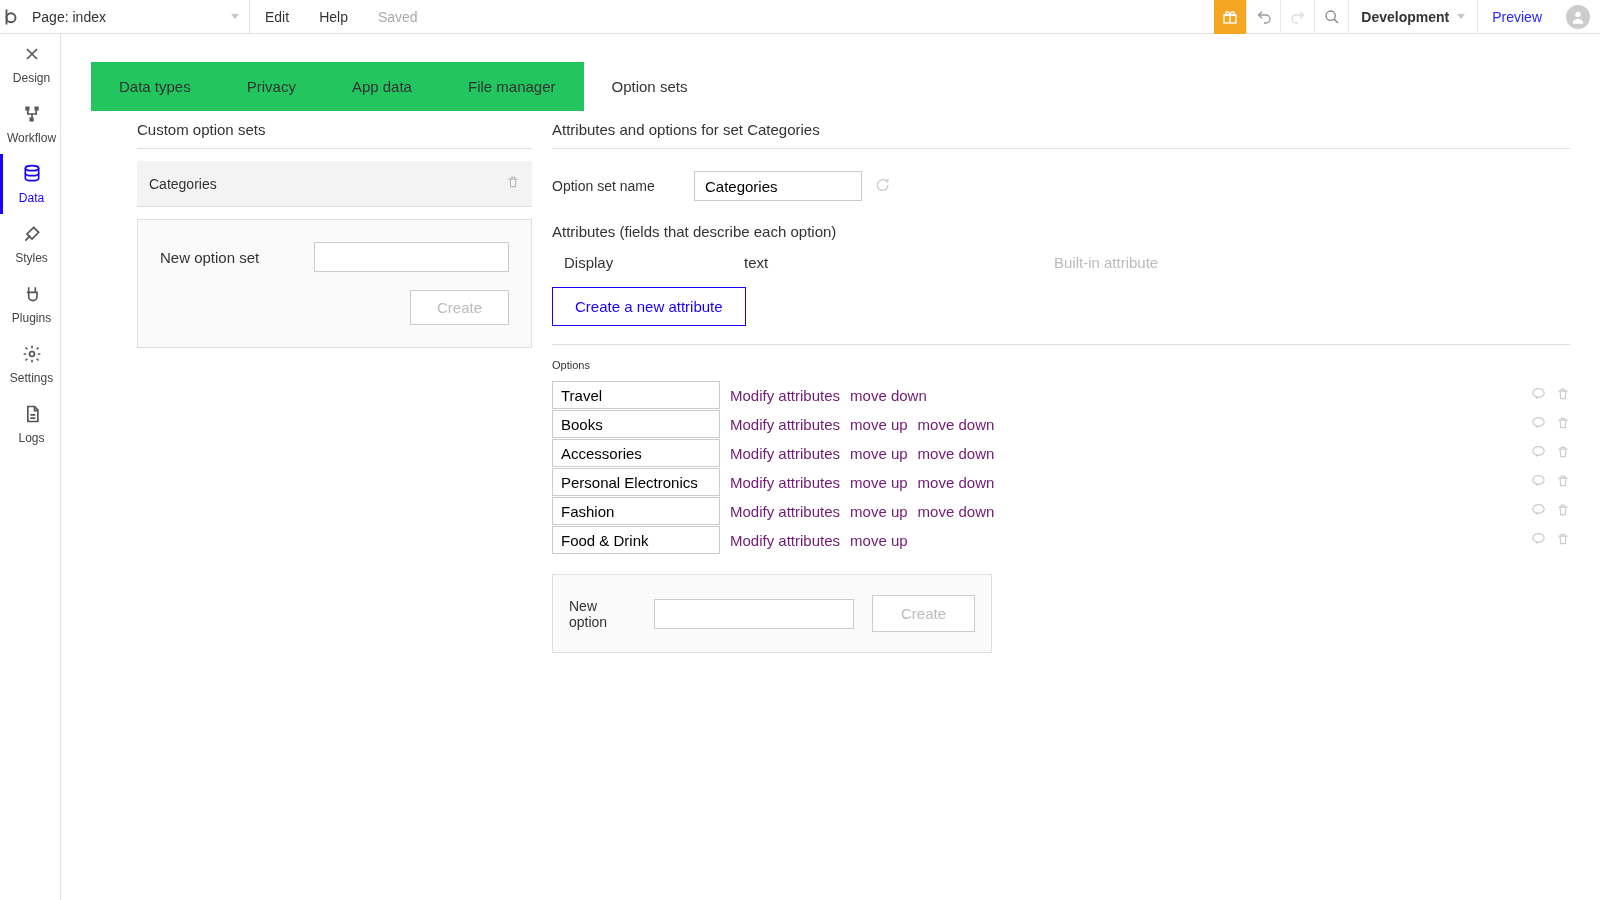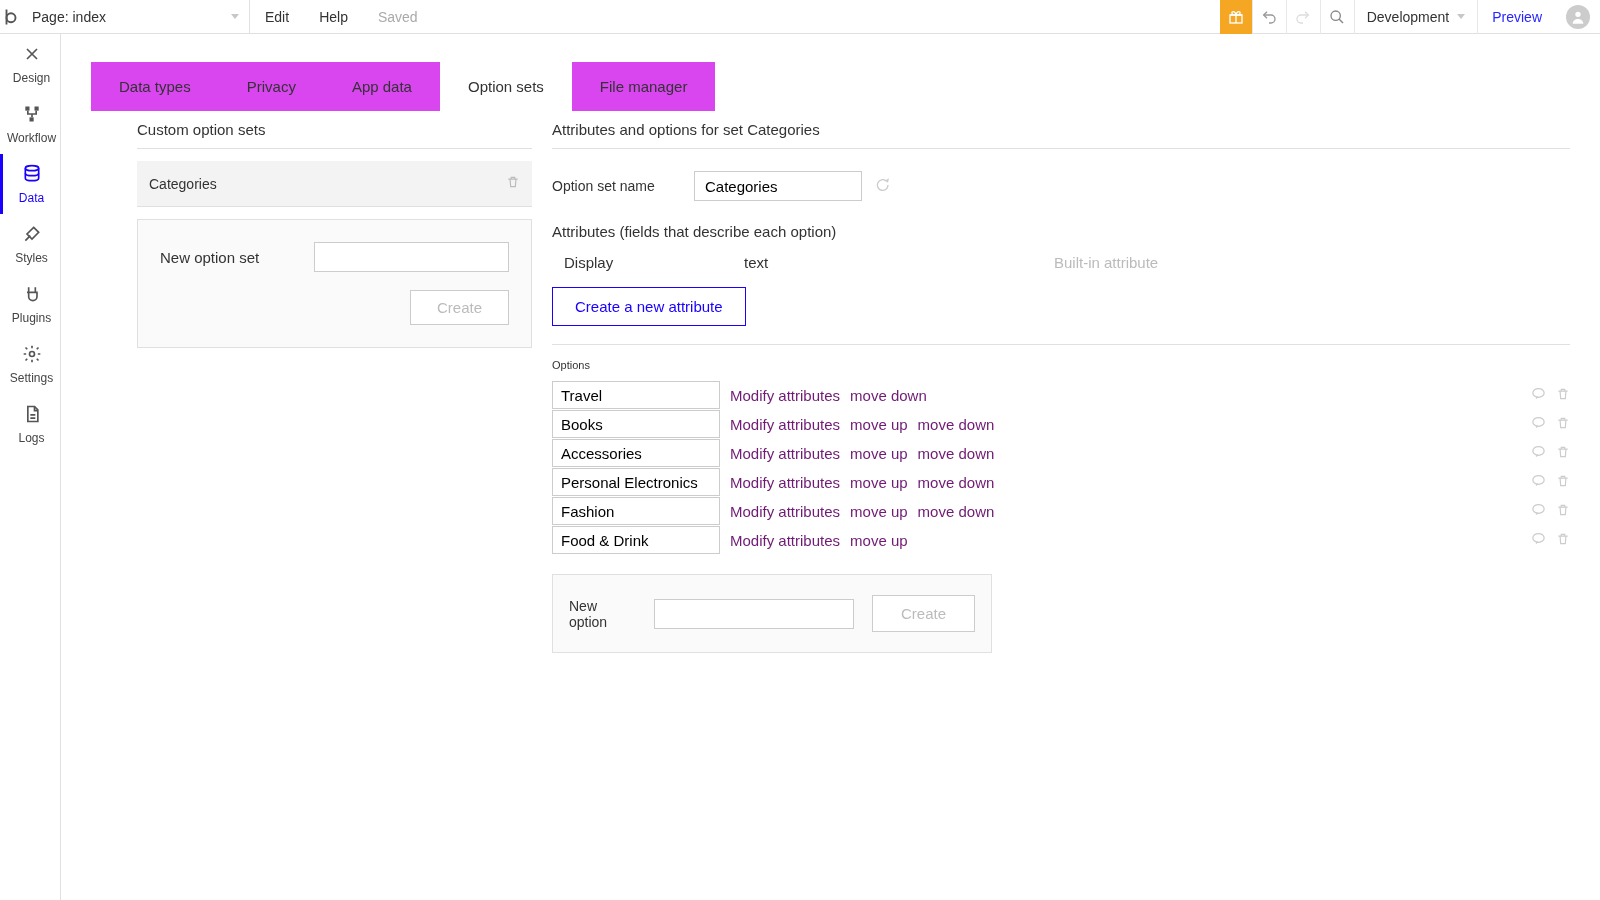--- a/index.html
+++ b/index.html
@@ -11,39 +11,39 @@
 .page-selector { width: 228px; height: 34px; display: flex; align-items: center; padding: 0 10px; border-right: 1px solid #e0e0e0; justify-content: space-between; cursor: pointer; }
 .page-label { color: #333; font-size: 14px; }
 .caret-down { width: 0; height: 0; border-left: 4px solid transparent; border-right: 4px solid transparent; border-top: 5px solid #c7c7c7; }
 .menu-item { padding: 0 15px; height: 34px; display:flex; align-items:center; color:#333; cursor:pointer; }
 .menu-item.saved { color:#aaa; cursor:default; }
 .spacer { flex: 1; }
 .top-right { display:flex; align-items:center; height:34px; }
 .gift { width: 32px; height: 34px; background:#f5a623; display:flex; align-items:center; justify-content:center; color:#fff; cursor:pointer; }
 .icon-btn { width: 34px; height: 34px; display:flex; align-items:center; justify-content:center; color:#aaa; border-left:1px solid #e8e8e8; cursor:pointer; }
 .env-group { display:flex; align-items:center; padding:0 12px; border-left:1px solid #e8e8e8; height:34px; gap:8px; cursor:pointer;}
-.env-label { color:#333; }
+.env-label { color:#333;font-weight:bold; }
 .preview-link { color:#2626ff; padding:0 14px; cursor:pointer; border-left:1px solid #e8e8e8; height:34px; display:flex; align-items:center; }
 .avatar { width:24px; height:24px; border-radius:50%; background:#ccc; margin:0 10px; display:flex; align-items:center; justify-content:center; color:#fff; cursor:pointer;}
 
 
 .main-layout { display:flex; height: calc(900px - 34px); }
 
 
 .rail { width: 61px; border-right: 1px solid #e0e0e0; display:flex; flex-direction:column; }
 .rail-item { height: 60px; display:flex; flex-direction:column; align-items:center; justify-content:center; gap:4px; cursor:pointer; color:#444; border-left:3px solid transparent; }
 .rail-item .icon { color:#555; }
 .rail-item.active { color:#1a00ff; border-left:3px solid #1a00ff; }
 .rail-item.active .icon { color:#1a00ff; }
 .rail-item span.label { font-size: 12px; }
 
 
 .content { flex:1; display:flex; flex-direction:column; overflow:hidden; padding:0 30px; }
 .tabs { display:flex; margin-top:28px; }
-.tab { padding: 16px 28px; background:#d946ef; color:#333; cursor:pointer; font-size:15px; }
+.tab { padding: 16px 28px; background:#22c55e; color:#333; cursor:pointer; font-size:15px; }
 .tab.active { background:#fff; }
 
 .columns { display:flex; gap: 20px; margin-top:0;margin-left:46px; }
 .colL { width: 395px; }
 .colR { flex:1; }
 
 .section-header { font-size:15px; color:#333; padding:10px 0; border-bottom:1px solid #e0e0e0; }
 .panel-title-right { font-size:15px; color:#333; padding:10px 0; border-bottom:1px solid #e0e0e0; }
 
 .set-row { display:flex; align-items:center; justify-content:space-between; padding:14px 12px; background:#f3f3f3; border-bottom:1px solid #e0e0e0; margin-top:12px; cursor:pointer;}
@@ -194,22 +194,22 @@
           </svg></span>
       <span class="label">Logs</span>
     </div>
   </div>
 
   <div class="content">
     <div class="tabs">
       <div class="tab">Data types</div>
       <div class="tab">Privacy</div>
       <div class="tab">App data</div>
+      <div class="tab">File manager</div>
       <div class="tab active">Option sets</div>
-      <div class="tab">File manager</div>
     </div>
 
     <div class="columns">
 
       <div class="colL">
         <div class="section-header">Custom option sets</div>
         <div class="set-row">
           <span>Categories</span>
           <span class="trash">
             <svg width="14" height="14" viewBox="0 0 24 24" fill="none" stroke="#bbb" stroke-width="2">

